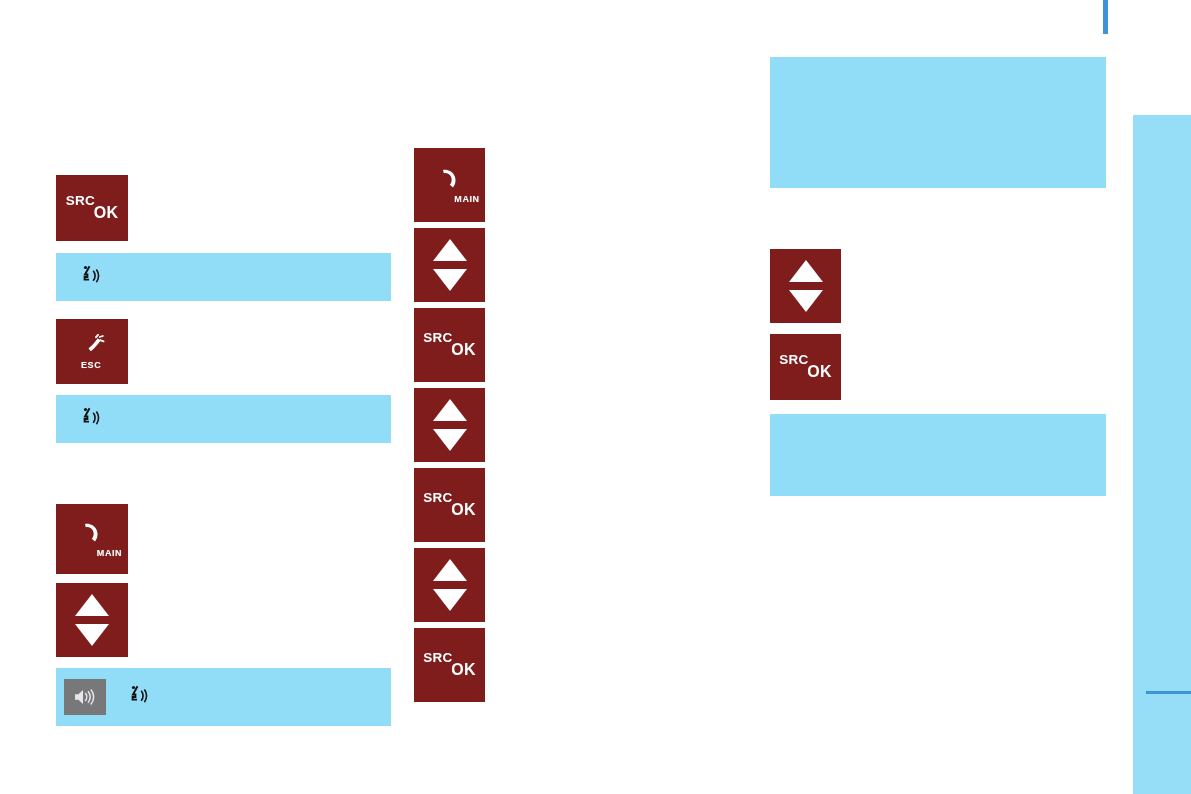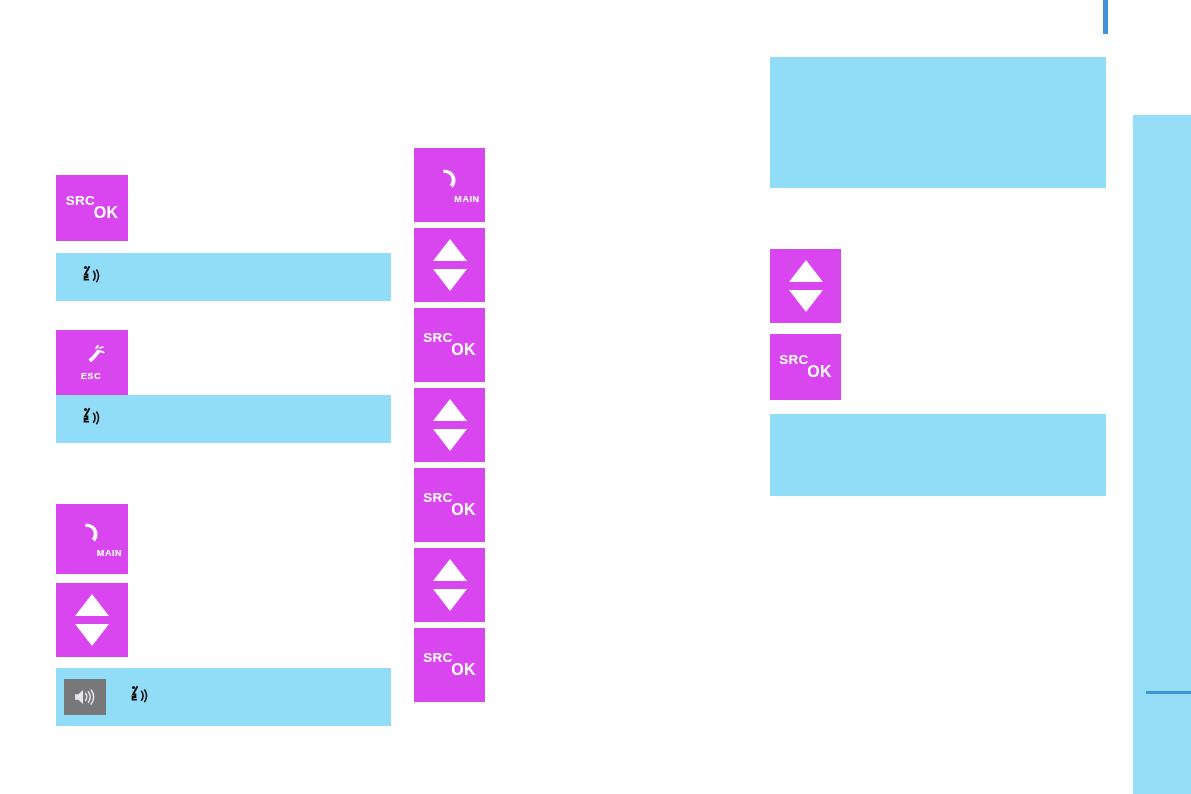--- a/index.html
+++ b/index.html
@@ -17,21 +17,21 @@
 
   .page {
     position: absolute;
     inset: 0;
     background: #ffffff;
   }
 
   
   .key {
     position: absolute;
-    background: #d946ef;
+    background: #7f1d1d;
     display: flex;
     flex-direction: column;
     align-items: center;
     justify-content: center;
     box-sizing: border-box;
   }
   .key .glyph-wrap {
     display: flex;
     flex-direction: column;
     align-items: center;
@@ -129,21 +129,21 @@
       <svg width="30" height="30" viewBox="0 0 30 30">
         <circle cx="9.5" cy="5.5" r="1.6" fill="#111111"></circle>
         <path d="M13.5 4.2 L9.0 12.5 L11.4 12.5 L11.4 15.0 L8.6 15.0 L8.6 17.6 L13.0 17.6" fill="none" stroke="#111111" stroke-width="1.9" stroke-linejoin="miter" stroke-linecap="butt"></path>
         <path d="M17.2 8.8 A7.6 7.6 0 0 1 17.2 18.8" fill="none" stroke="#111111" stroke-width="1.6"></path>
         <path d="M20.4 7.4 A10.6 10.6 0 0 1 20.4 20.2" fill="none" stroke="#111111" stroke-width="1.6"></path>
       </svg>
     </span>
     <span></span>
   </div>
 
-  <div class="key" style="left:56px; top:330px; width:72px; height:65px;align-items:center;">
+  <div class="key" style="left:56px; top:319px; width:72px; height:65px;align-items:center;">
     <div class="glyph-wrap">
       <span>
         <svg width="34" height="24" viewBox="0 0 34 24">
           <path d="M13.5 14.5 C13.5 14.5 16.5 12.0 19.5 8.5 C21.6 6.0 22.6 4.2 22.6 4.2
                    L25.6 6.4 C25.6 6.4 23.9 9.0 21.2 12.1 C18.2 15.6 15.8 17.3 15.8 17.3 Z" fill="#ffffff"></path>
           <path d="M21.0 3.2 L23.0 0.8" stroke="#ffffff" stroke-width="1.8" stroke-linecap="round"></path>
           <path d="M24.6 3.0 L27.8 2.0" stroke="#ffffff" stroke-width="1.8" stroke-linecap="round"></path>
           <path d="M25.2 6.2 L28.6 7.4" stroke="#ffffff" stroke-width="1.8" stroke-linecap="round"></path>
         </svg>
       </span>

